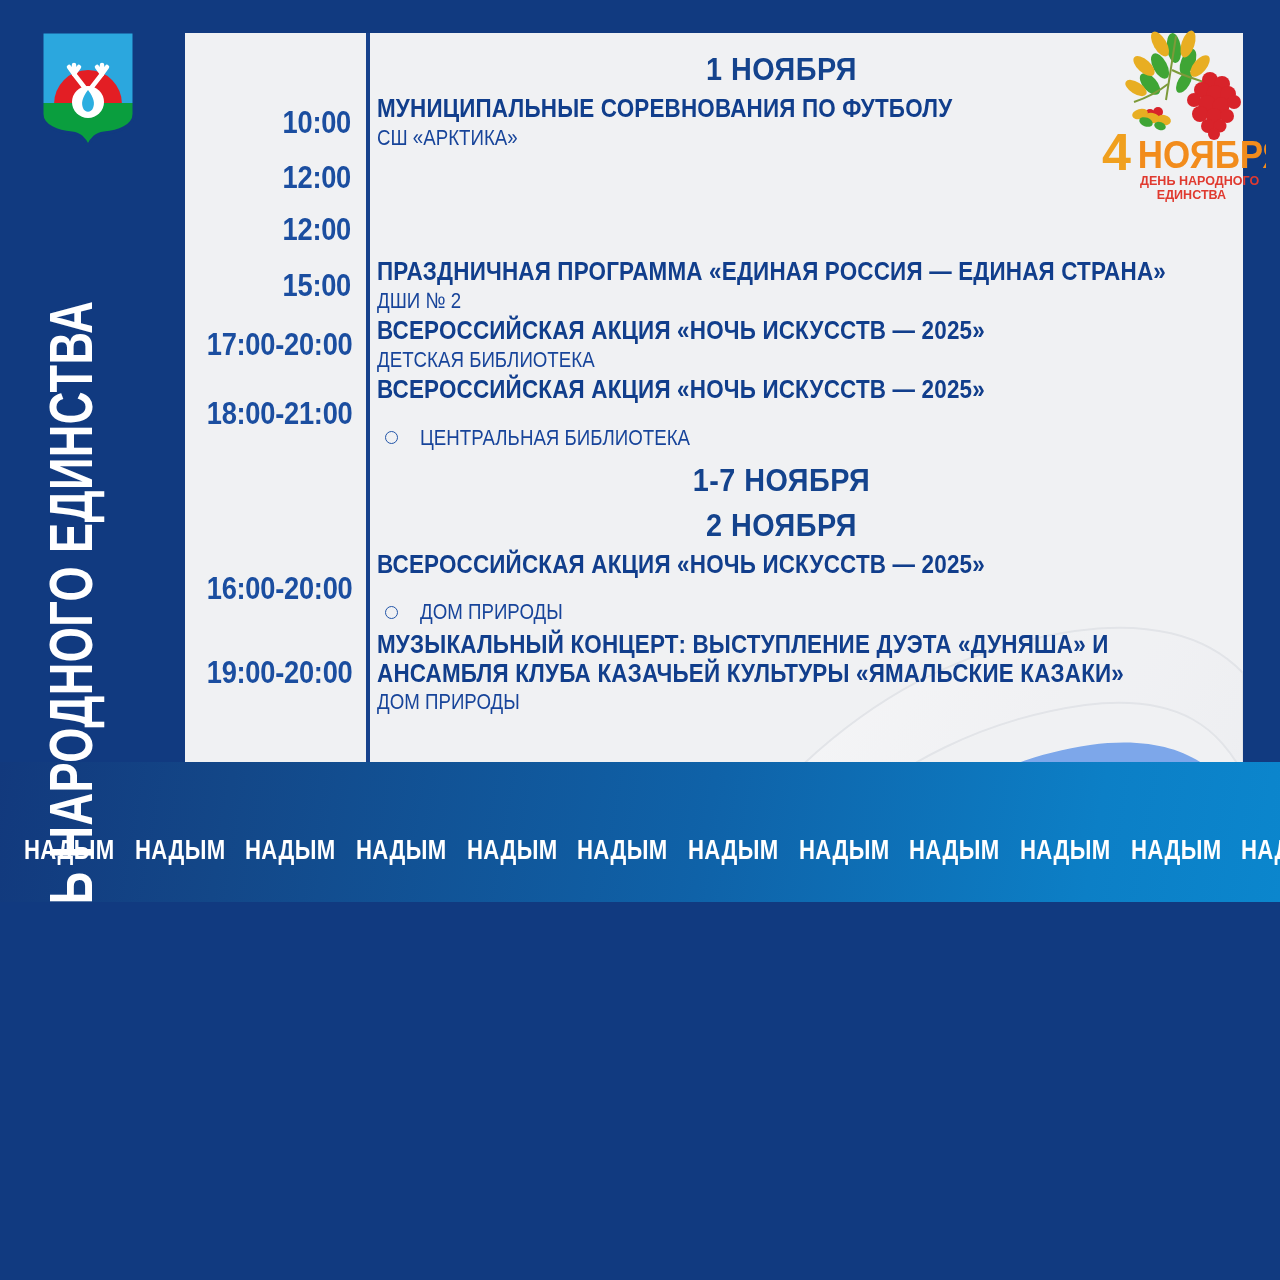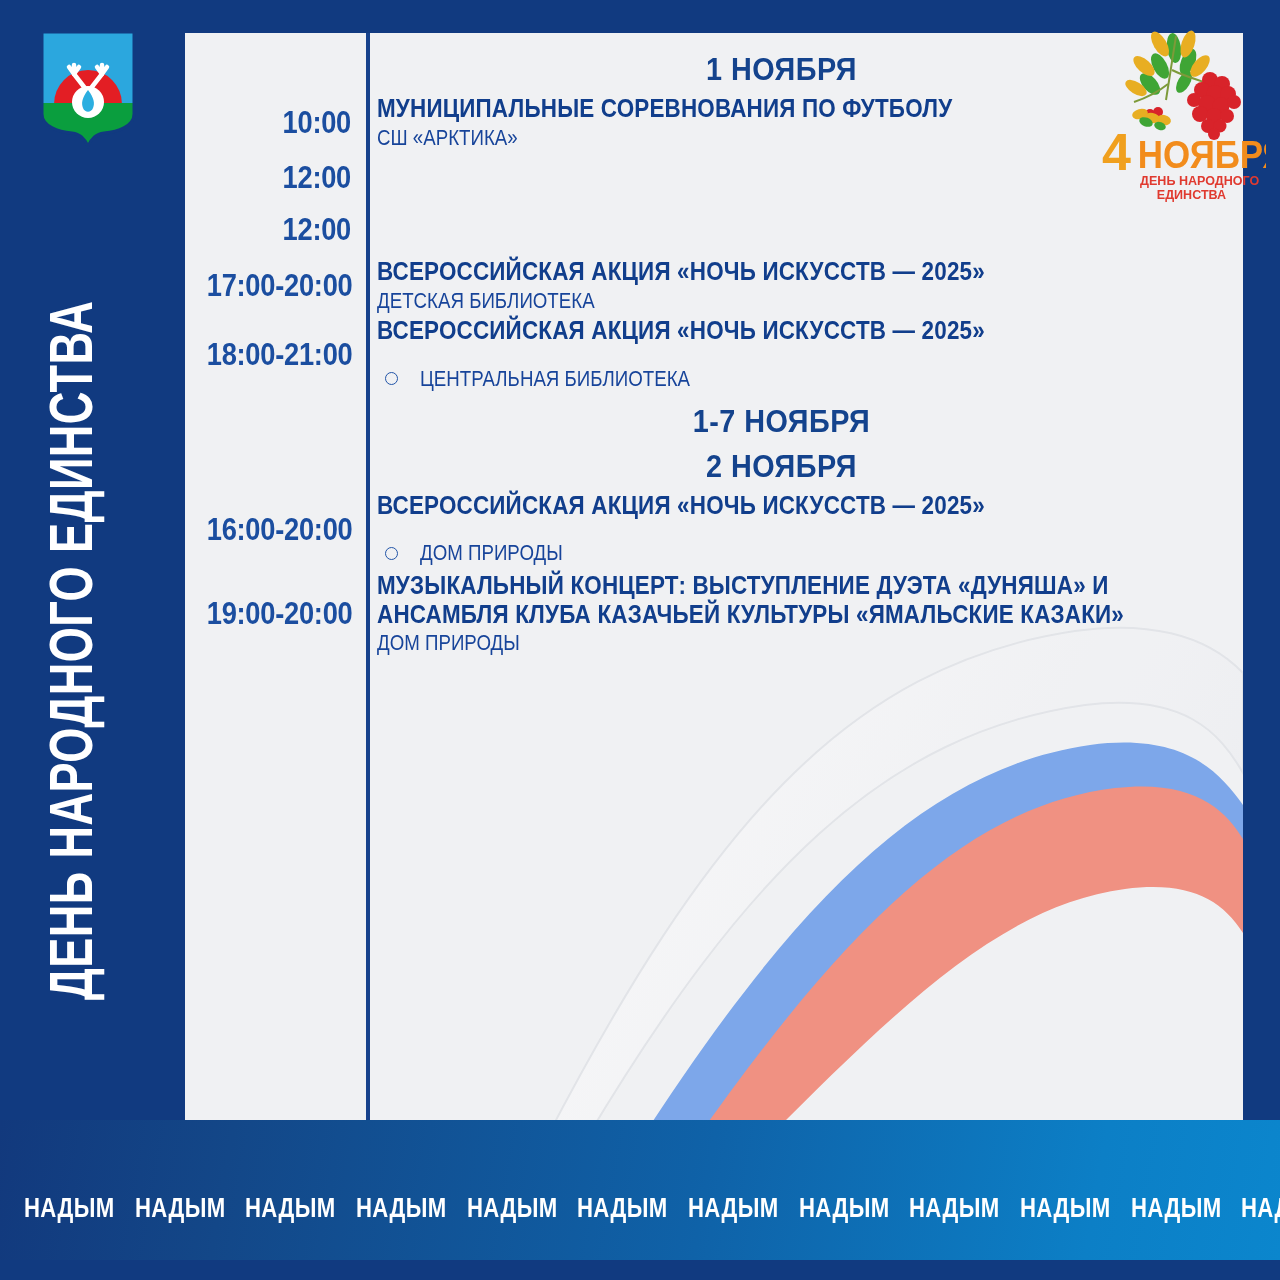--- a/index.html
+++ b/index.html
@@ -7,21 +7,21 @@
   body {
     font-family: "Liberation Sans", sans-serif;
     background:#113A80;
     position:relative;
     overflow:hidden;
   }
 
   
   #poster {
     position:absolute; inset:0;
-    width:1280px; height:1260px;
+    width:1280px; height:902px;
     background:#113A80;
     overflow:hidden;
   }
 
   
   #bottom-band {
     position:absolute;
     left:0; right:0; bottom:0;
     height:140px;
     background:linear-gradient(100deg,#12397D 0%,#134788 18%,#0F62A8 55%,#0C7FC6 85%,#0B86CD 100%);
@@ -227,20 +227,27 @@
           <div class="event-body">
             <div class="event-title">МУНИЦИПАЛЬНЫЕ СОРЕВНОВАНИЯ ПО ФУТБОЛУ</div>
             <div class="event-venue">СШ «АРКТИКА»</div>
           </div>
         </div>
         <div class="event-row">
           <div class="event-time">12:00</div>
         </div>
         <div class="event-row">
           <div class="event-time">12:00</div>
+        </div>
+        <div class="event-row">
+          <div class="event-time">15:00</div>
+          <div class="event-body">
+            <div class="event-title">ПРАЗДНИЧНАЯ ПРОГРАММА «ЕДИНАЯ РОССИЯ — ЕДИНАЯ СТРАНА»</div>
+            <div class="event-venue">ДШИ № 2</div>
+          </div>
         </div>
         <div class="event-row">
           <div class="event-time">17:00-20:00</div>
           <div class="event-body">
             <div class="event-title">ВСЕРОССИЙСКАЯ АКЦИЯ «НОЧЬ ИСКУССТВ — 2025»</div>
             <div class="event-venue">ДЕТСКАЯ БИБЛИОТЕКА</div>
           </div>
         </div>
         <div class="event-row">
           <div class="event-time">18:00-21:00</div>

